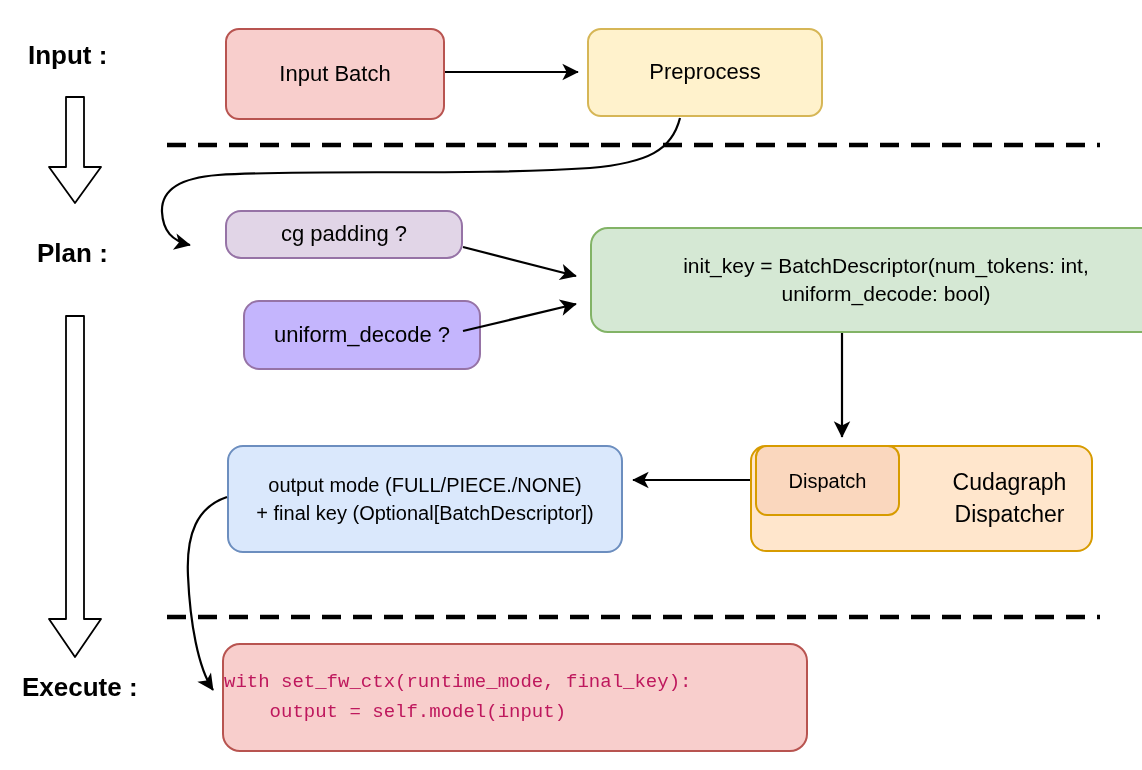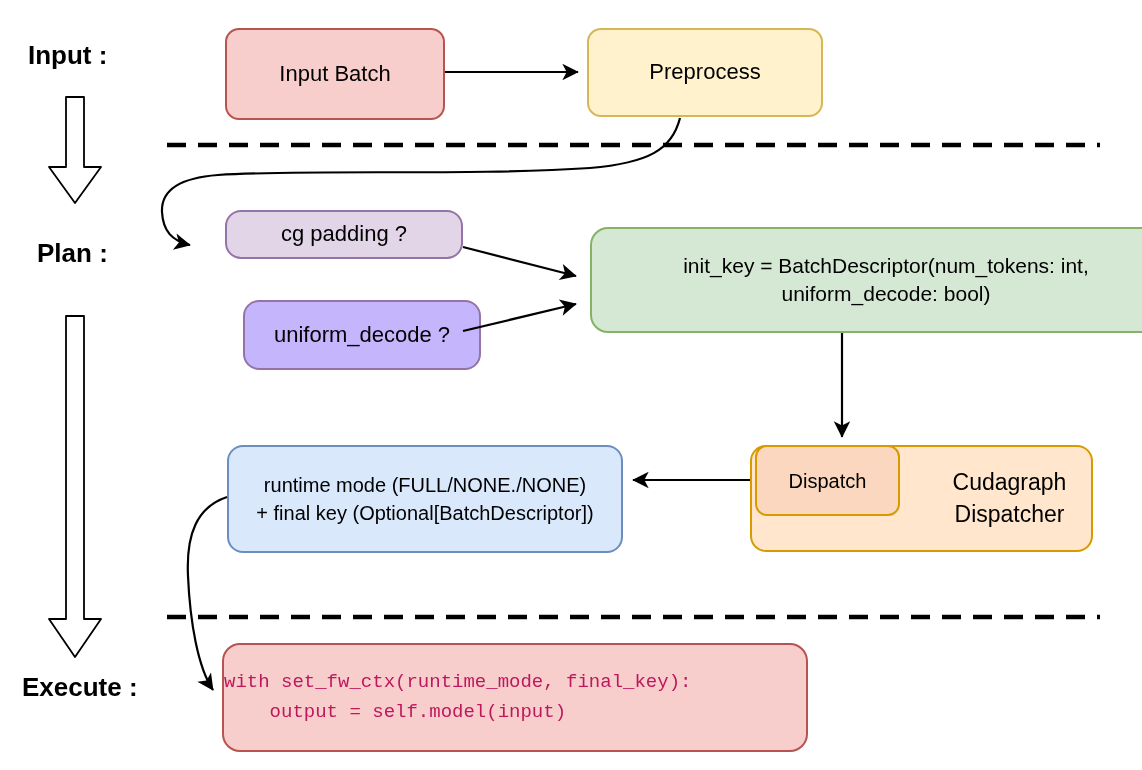--- a/index.html
+++ b/index.html
@@ -84,21 +84,21 @@
       <div class="line">Cudagraph</div>
       <div class="line">Dispatcher</div>
     </div>
   </div>
 
   <div class="node dispatch-inner">
     <span class="line">Dispatch</span>
   </div>
 
   <div class="node runtime-box">
-    <div class="line">runtime mode (FULL/NONE./NONE)</div>
+    <div class="line">output mode (FULL/PIECE./NONE)</div>
     <div class="line">+ final key (Optional[BatchDescriptor])</div>
   </div>
 
   <div class="node code-box">
     <div class="code-lines">
       <div>with set_fw_ctx(runtime_mode, final_key):</div>
       <div>    output = self.model(input)</div>
     </div>
   </div>
 

